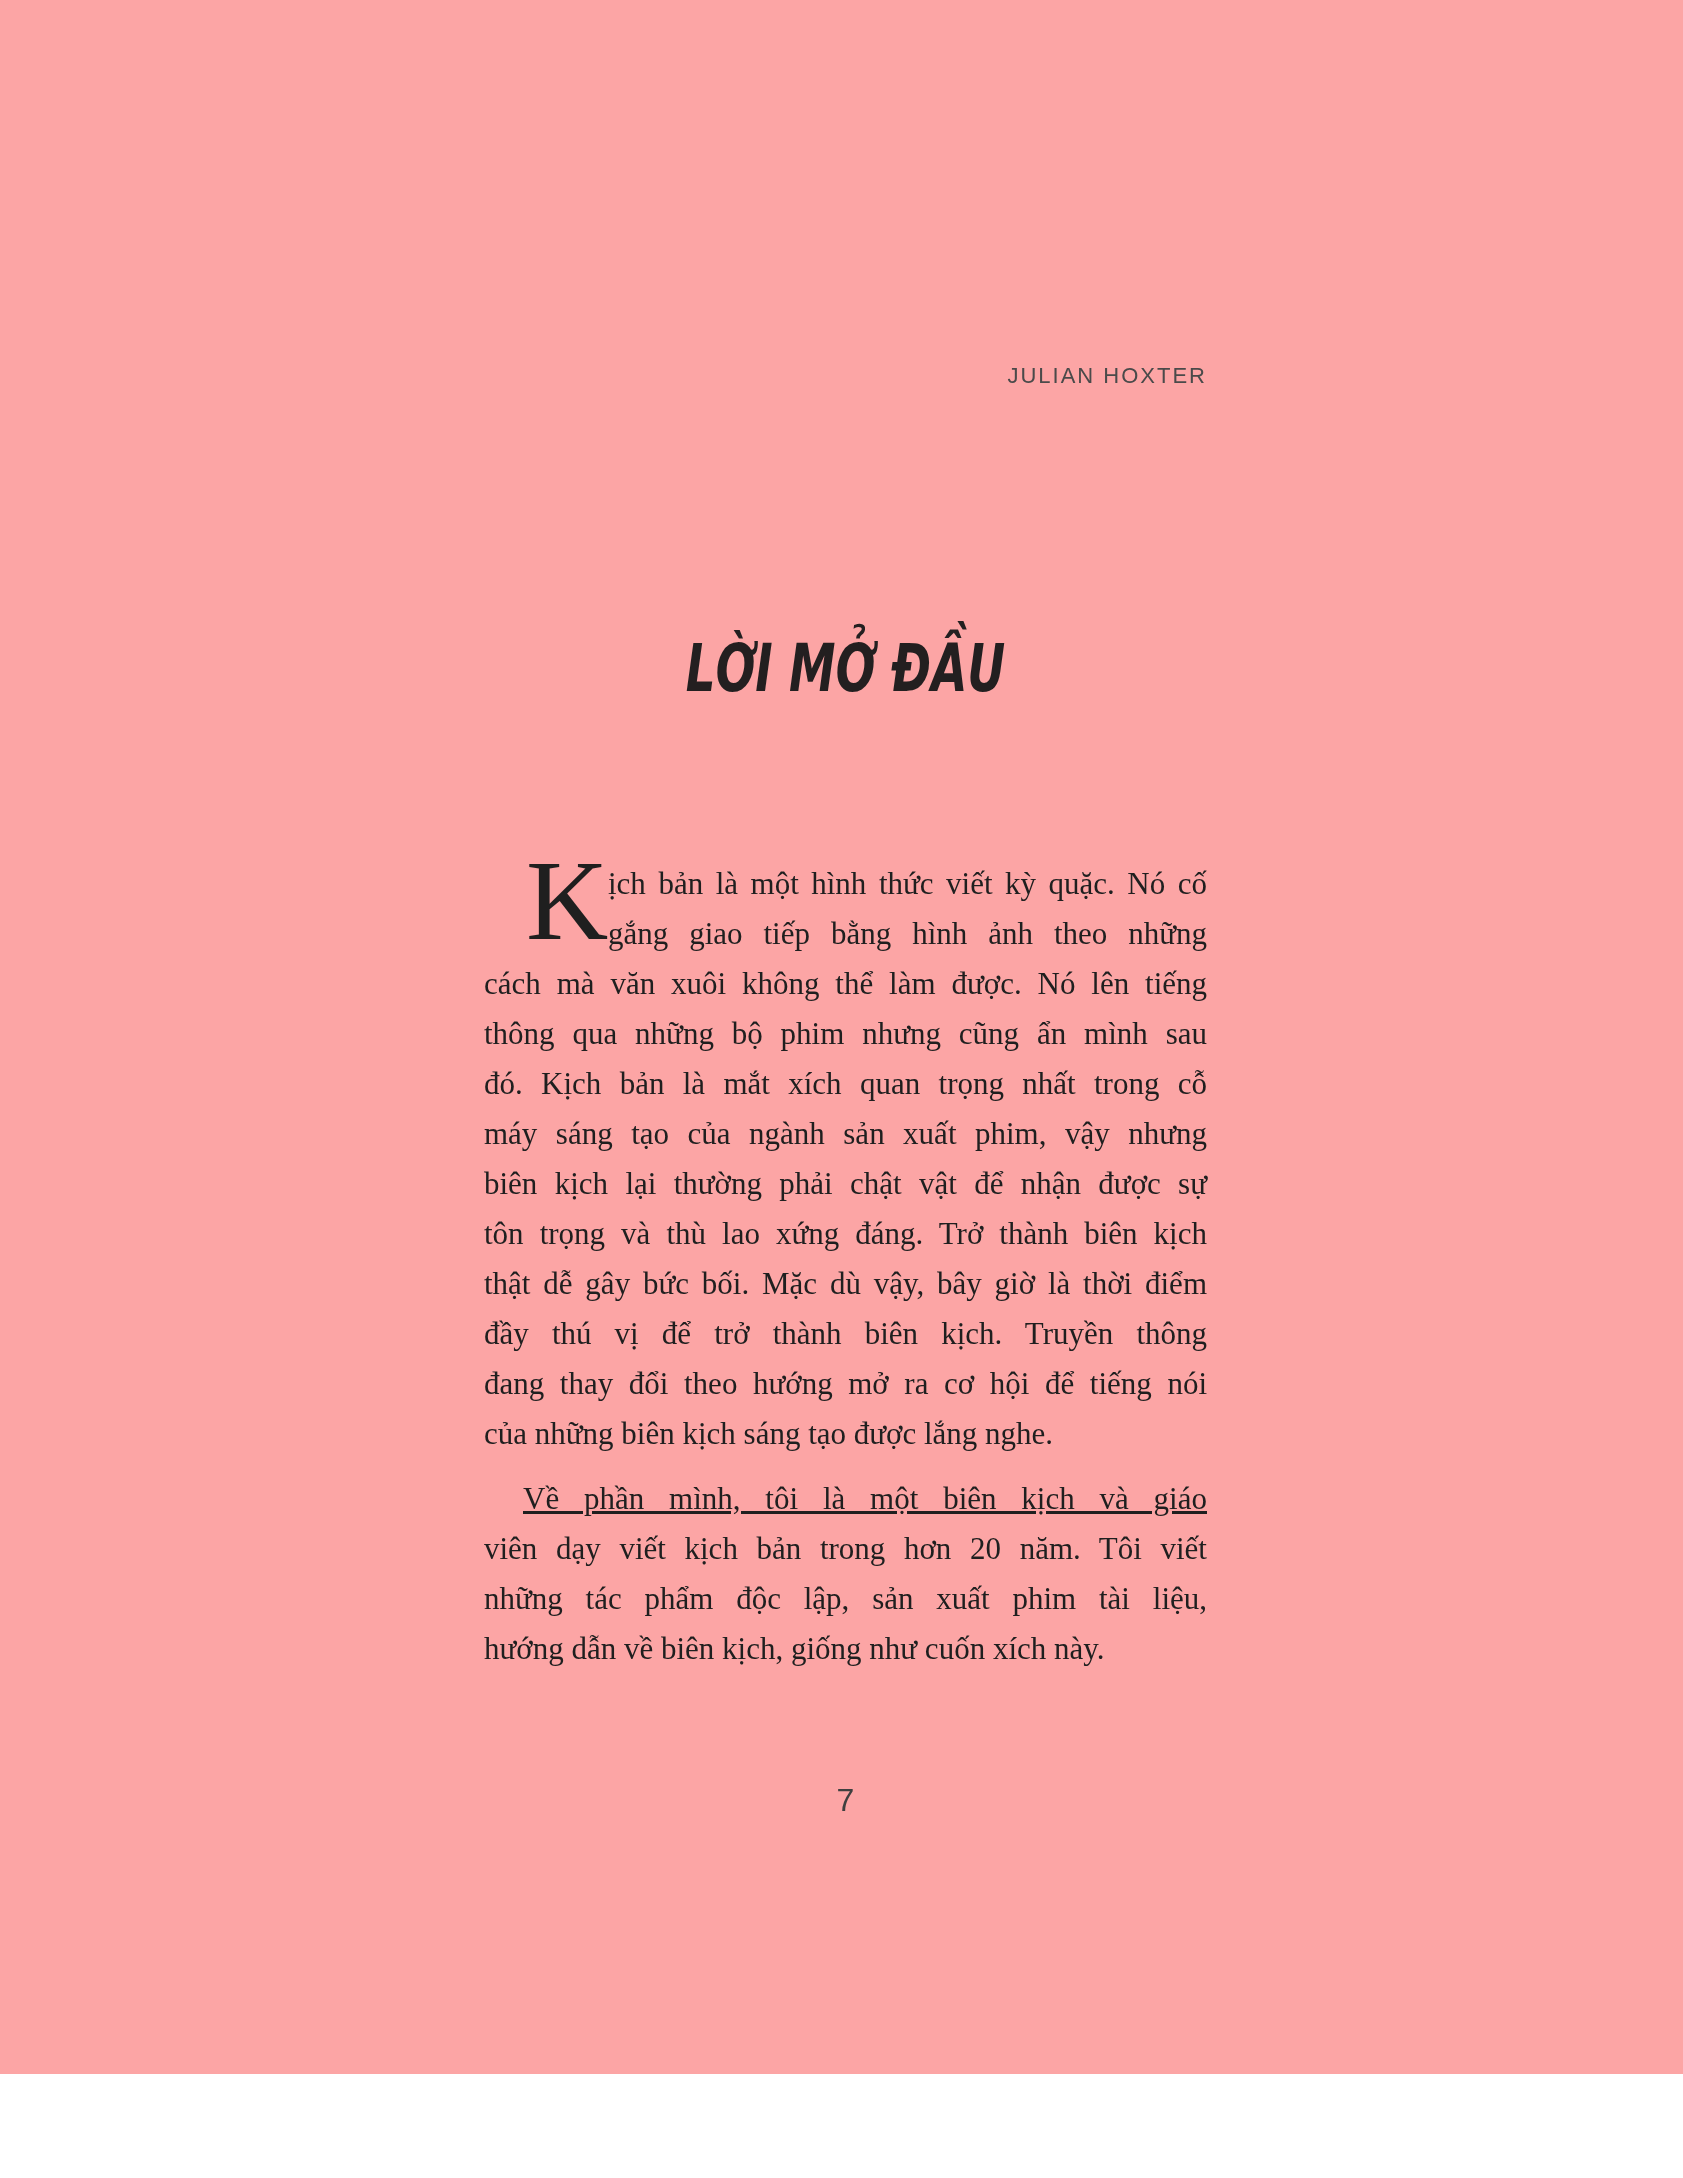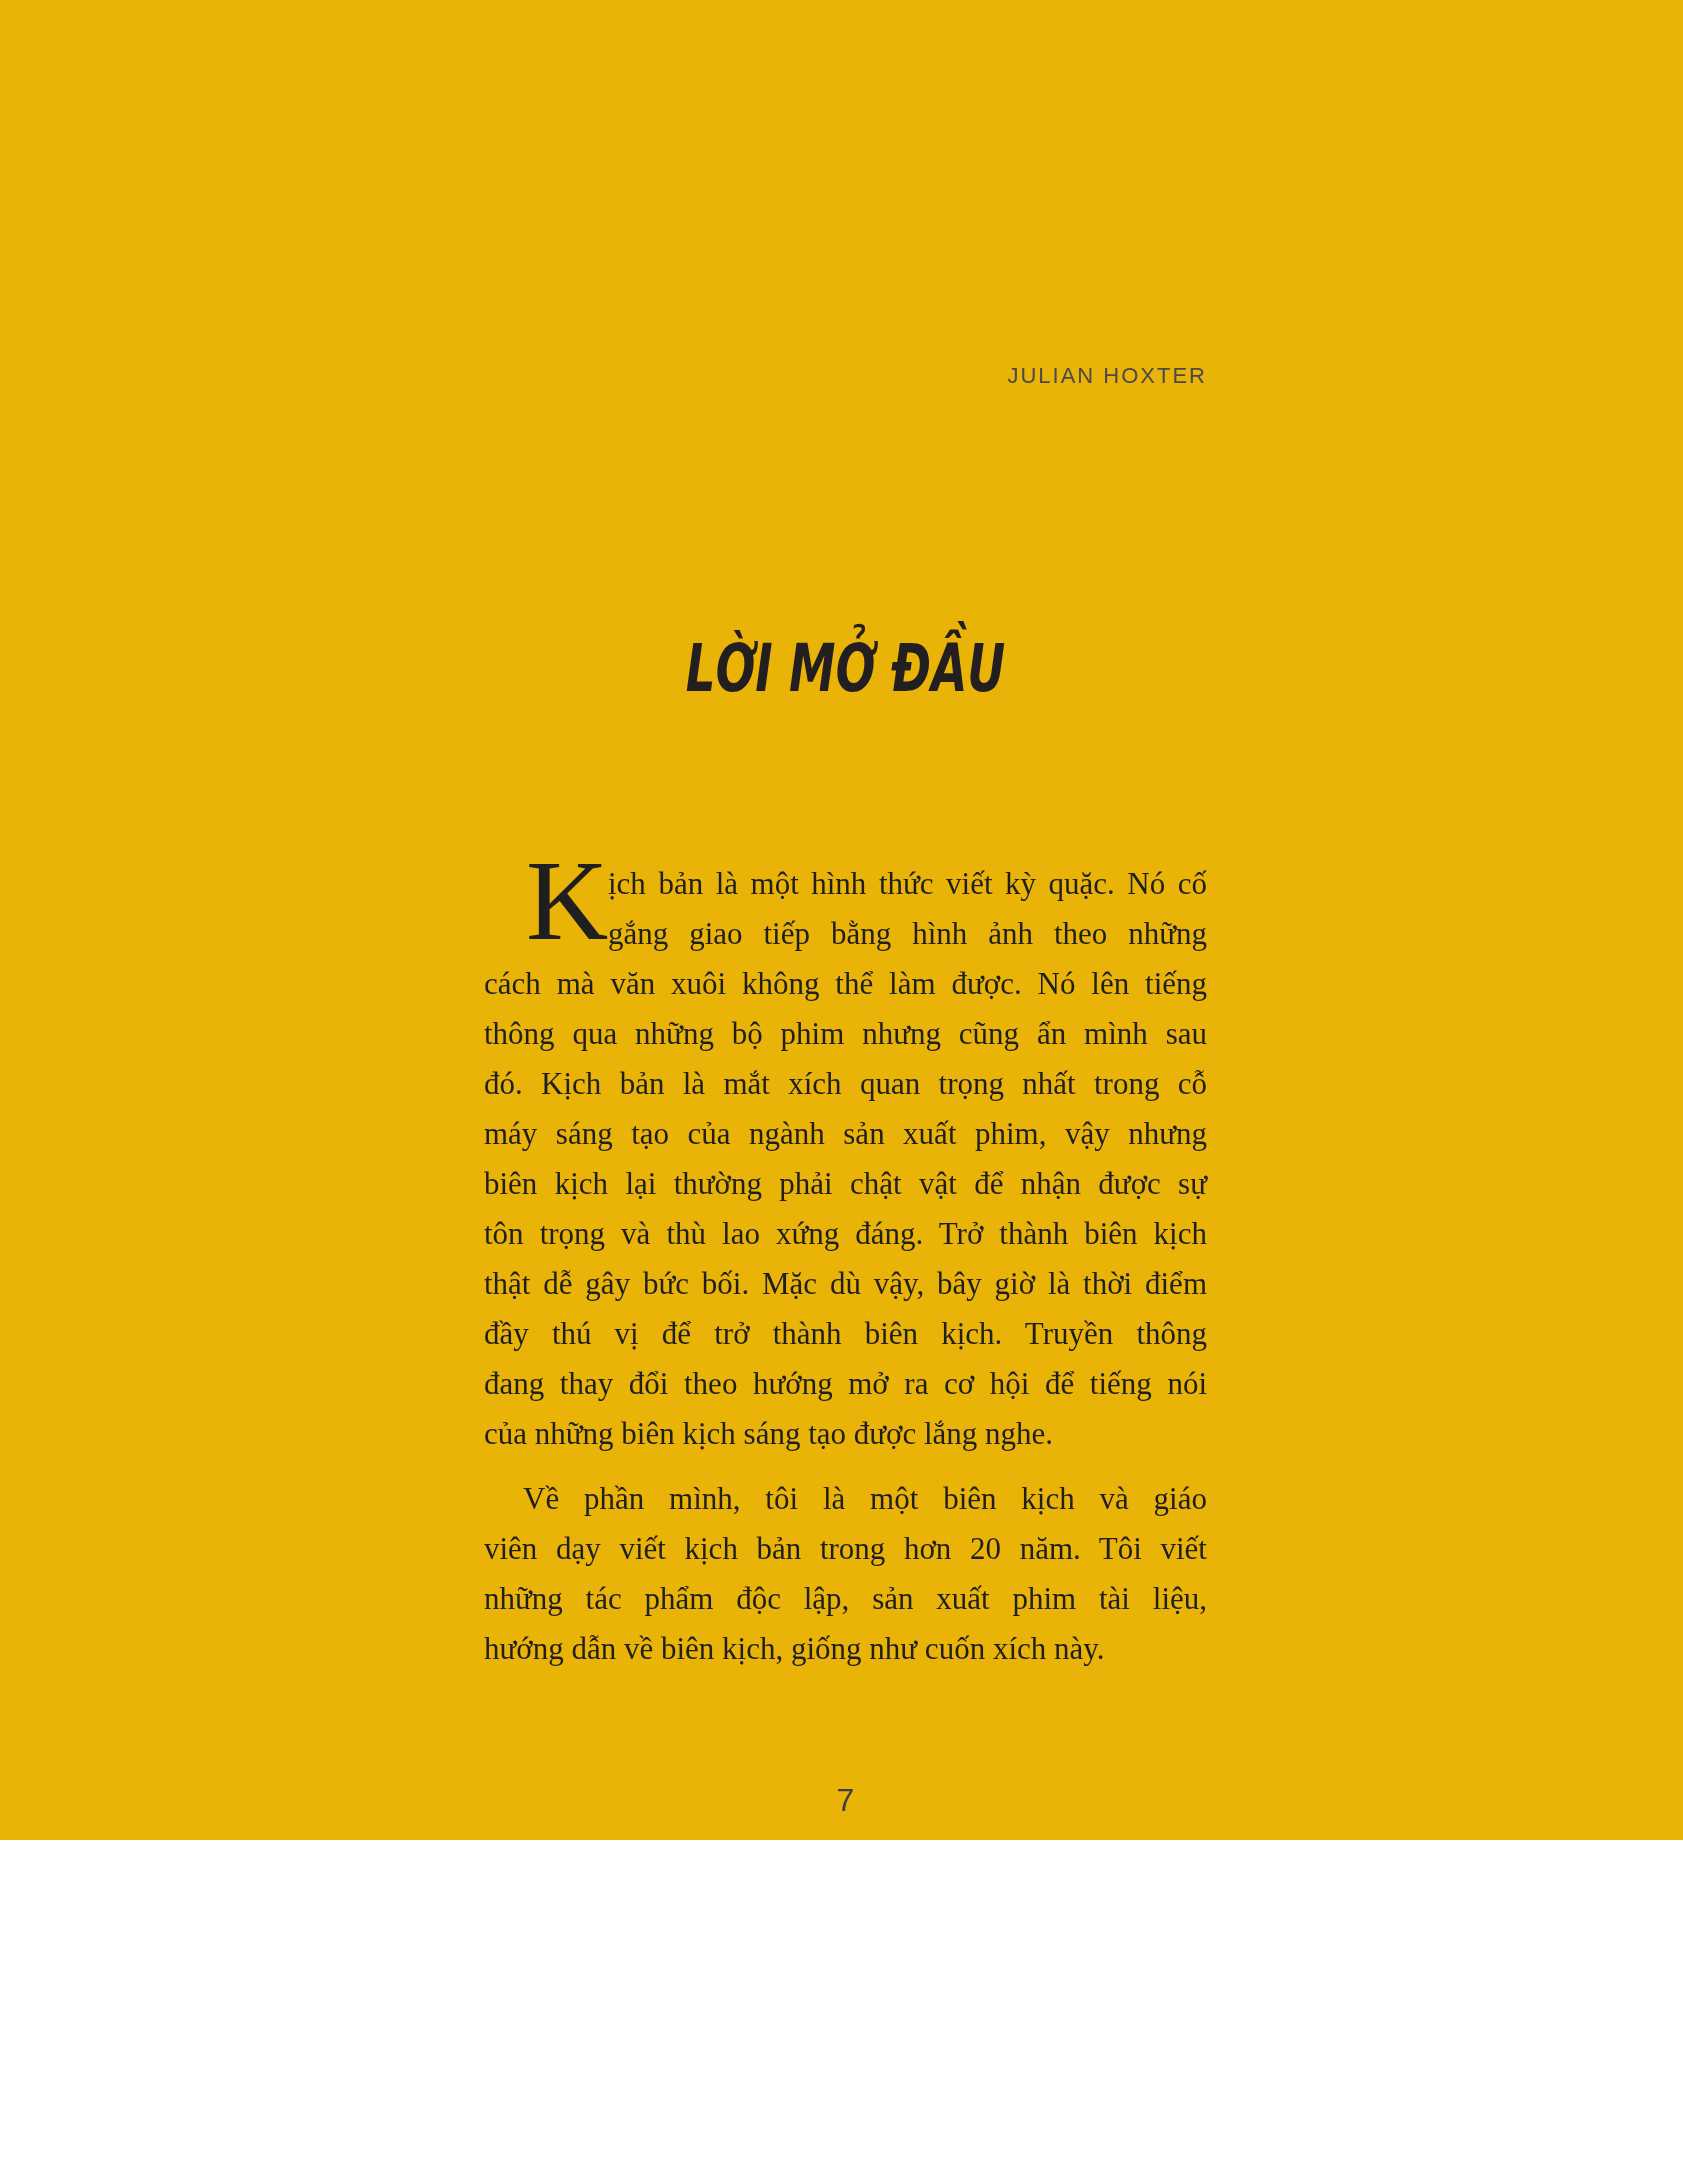--- a/index.html
+++ b/index.html
@@ -1,21 +1,21 @@
 <!DOCTYPE html>
 <html><head>
 <meta charset="utf-8">
 <style>
   * { margin: 0; padding: 0; box-sizing: border-box; }
   html, body { background: #ffffff; }
   .page {
     position: relative;
     width: 1683px;
-    height: 1840px;
-    background: #eab308;
+    height: 2074px;
+    background: #fca5a5;
     overflow: hidden;
     font-family: "Liberation Serif", serif;
   }
   .content {
     position: absolute;
     left: 484px;
     top: 0;
     width: 723px;
     height: 100%;
   }
@@ -56,21 +56,21 @@
   }
   .paragraph { position: relative; }
   .paragraph + .paragraph { margin-top: 15px; }
   .line {
     line-height: 50px;
     text-align: justify;
     text-align-last: justify;
   }
   .line.last { text-align-last: left; }
   #para1 div.line:nth-of-type(-n+2) { margin-left: 124px; }
-  #para2 div.line:nth-of-type(1) { margin-left: 39px; }
+  #para2 div.line:nth-of-type(1) { margin-left: 39px; text-decoration: underline; }
   .drop-cap {
     position: absolute;
     left: 42px;
     top: -15px;
     font-size: 114px;
     line-height: 1;
     color: #1f1f1f;
   }
   .page-number {
     position: absolute;

